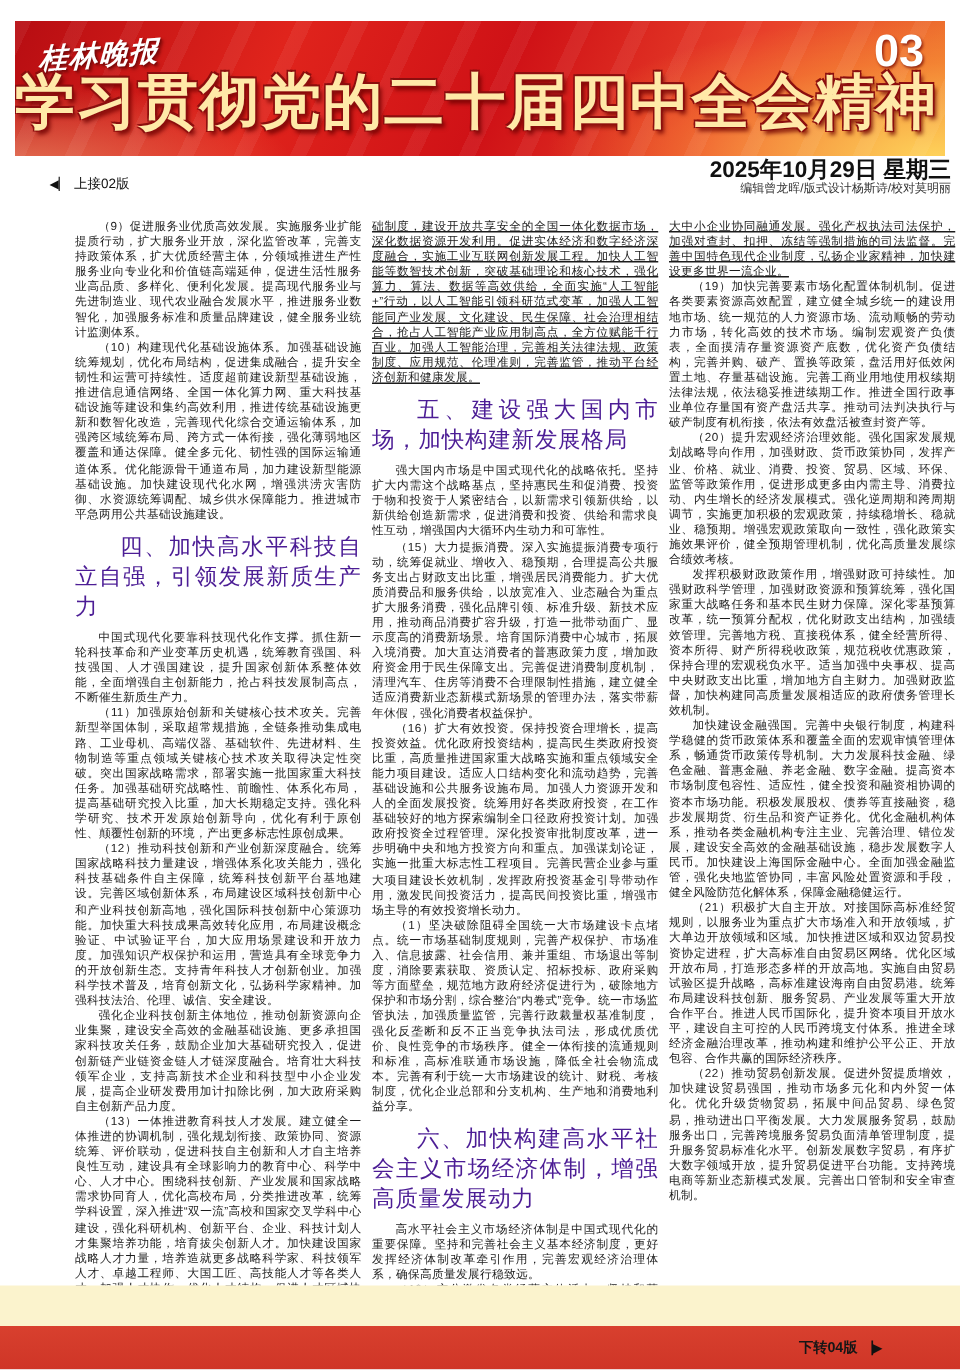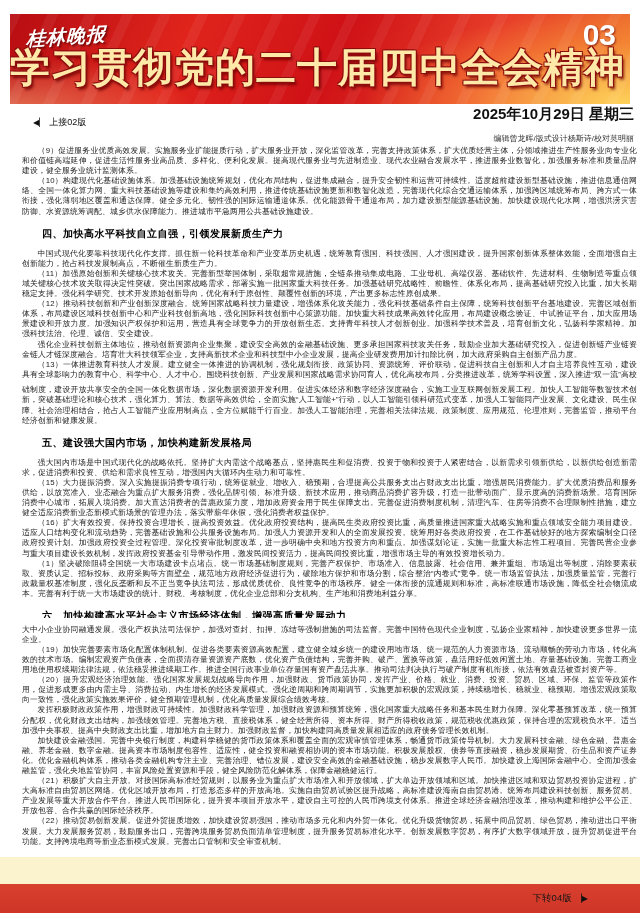--- a/index.html
+++ b/index.html
@@ -43,48 +43,48 @@
     position:absolute; left:33px; right:6px; top:108px; height:34px;
     display:flex; justify-content:space-between; align-items:flex-start;
   }
   .continued-from{
     margin-top:8px; font-size:9px; color:#111; display:flex; align-items:center; gap:4px;
     cursor:pointer;
   }
   .jump-icon{ font-size:8px; color:#111; }
   .meta-right{ text-align:right; }
   .meta-date{ font-size:15px; font-weight:bold; color:#111; line-height:12px; }
-  .meta-editors{ font-size:8px; color:#333; line-height:12px;margin-top:13px; }
+  .meta-editors{ font-size:8px; color:#333; line-height:12px; }
   
   .columns{
-    position:absolute; left:22px; right:3px; top:146px; height:711px;
-    display:flex; gap:7px; overflow:hidden;flex-direction:column;
+    position:absolute; left:50px; right:3px; top:146px; height:711px;
+    display:flex; gap:7px; overflow:hidden;
   }
   .column{ flex:1 1 0; overflow:hidden; }
   .para{
     margin:0; font-size:7.8px; line-height:10.1px; color:#1c1c1c;
     text-align:justify; text-indent:2em; letter-spacing:.2px;
   }
-  .para.no-indent{ text-indent:0; }
+  .para.no-indent{ text-indent:0;text-decoration:underline; }
   .section-heading{
-    margin:7px 0 5px 0; font-size:10px; line-height:20px; font-weight:bold;
-    color:#000000; text-align:justify; text-indent:2em; letter-spacing:.5px;
+    margin:7px 0 5px 0; font-size:15px; line-height:20px; font-weight:normal;
+    color:#4c1d95; text-align:justify; text-indent:2em; letter-spacing:.5px;
   }
   
   .yellow-band{
     position:absolute; left:0; right:0; bottom:29px; height:27px;
     background:#fbf3cd;
   }
   .footer-bar{
     position:absolute; left:0; right:0; bottom:0; height:29px;
     background:linear-gradient(180deg,#d8402e,#cf3527);
   }
   .continued-to{
     position:absolute; right:52px; top:8px;
-    font-size:9.5px; font-weight:normal; color:#161616;
+    font-size:9.5px; font-weight:bold; color:#161616;
     display:flex; align-items:center; gap:4px; cursor:pointer;
   }
 </style>
 </head>
 <body>
 
 <div class="page">
 
   <div class="banner">
     <div class="banner-logo">桂林晚报</div>

